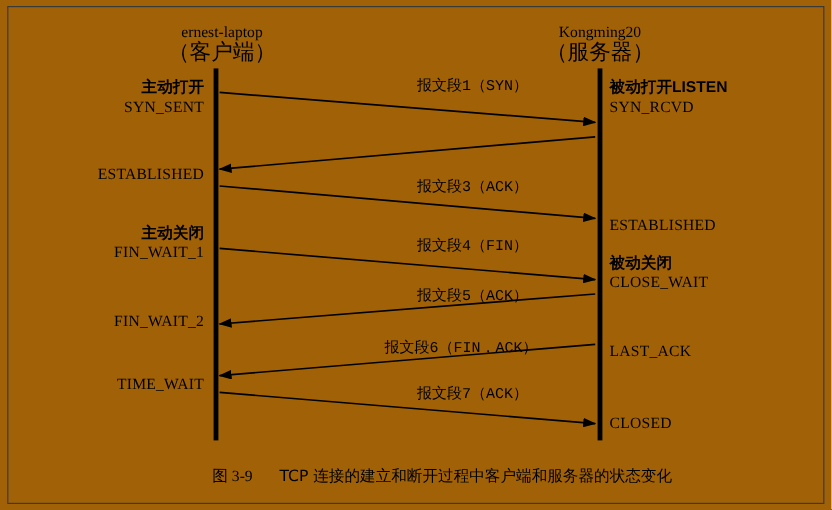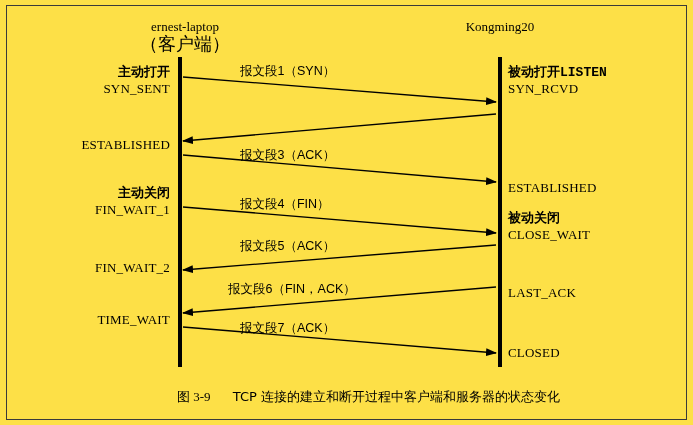--- a/index.html
+++ b/index.html
@@ -9,21 +9,21 @@
   }
   body {
     font-family: "Liberation Serif", serif;
     color: #000000;
   }
   #page {
     position: relative;
     width: 693px;
     height: 425px;
     overflow: hidden;
-    background: #fde047;
+    background: #a16207;
   }
   .frame {
     position: absolute;
     left: 6px;
     top: 5px;
     width: 681px;
     height: 415px;
     border: 1px solid #3a3a3a;
     box-sizing: border-box;
   }
@@ -50,40 +50,40 @@
     width: 4px;
     background: #000000;
   }
   .state {
     position: absolute;
     font-size: 13px;
     line-height: 16px;
     white-space: nowrap;
   }
   .state .cn {
-    font-family: Liberation Mono, monospace;
+    font-family: Liberation Sans, sans-serif;
     font-size: 13px;
     font-weight: bold;
   }
   .state .mono {
     font-family: "Liberation Serif", serif;
     letter-spacing: 0.2px;
   }
   .state.left {
     text-align: right;
   }
   .state.right {
     text-align: left;
   }
   .seg-label {
     position: absolute;
-    font-family: Liberation Sans, sans-serif;
+    font-family: Liberation Mono, monospace;
     font-size: 12.5px;
     white-space: nowrap;
-    text-align: left;
+    text-align: right;
   }
   .caption {
     position: absolute;
     left: 0;
     right: 0;
     text-align: center;
     font-family: "DejaVu Sans", sans-serif;
     font-size: 13px;
     white-space: nowrap;
   }
@@ -98,20 +98,21 @@
 
   <div class="frame"></div>
 
   <div class="host-label" style="left:110px; top:18px; width:150px;">
     <div>ernest-laptop</div>
     <div class="cn">（客户端）</div>
   </div>
 
   <div class="host-label" style="left:425px; top:18px; width:150px;">
     <div>Kongming20</div>
+    <div class="cn">（服务器）</div>
   </div>
 
   <div class="lifeline" style="left:178px; top:57px; height:310px;"></div>
   <div class="lifeline" style="left:498px; top:57px; height:310px;"></div>
 
   <svg class="diagram" viewBox="0 0 693 425" xmlns="http://www.w3.org/2000/svg">
     <defs>
       <marker id="ar" markerWidth="11" markerHeight="8" refX="10" refY="4" orient="auto" markerUnits="userSpaceOnUse">
         <path d="M0,0 L11,4 L0,8 z" fill="#000000"></path>
       </marker>

